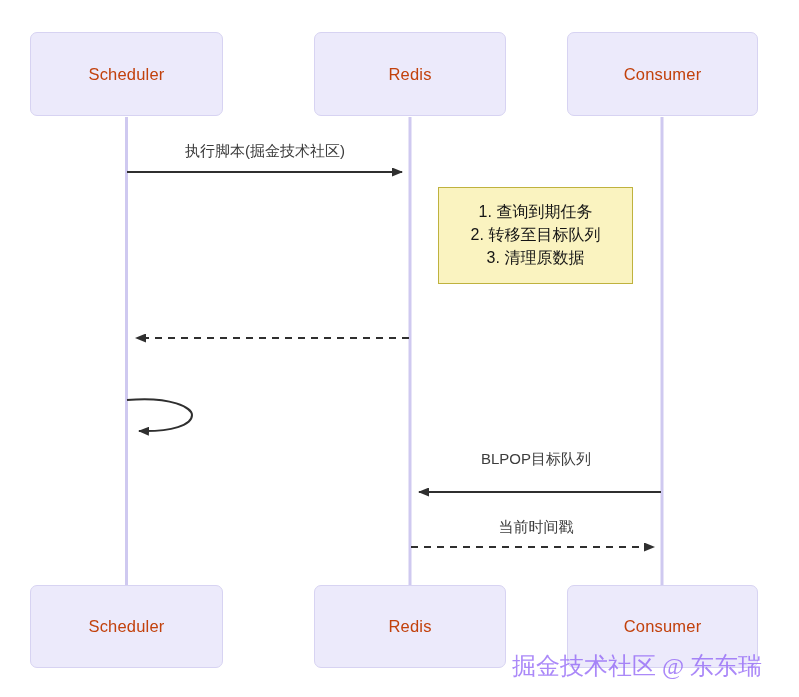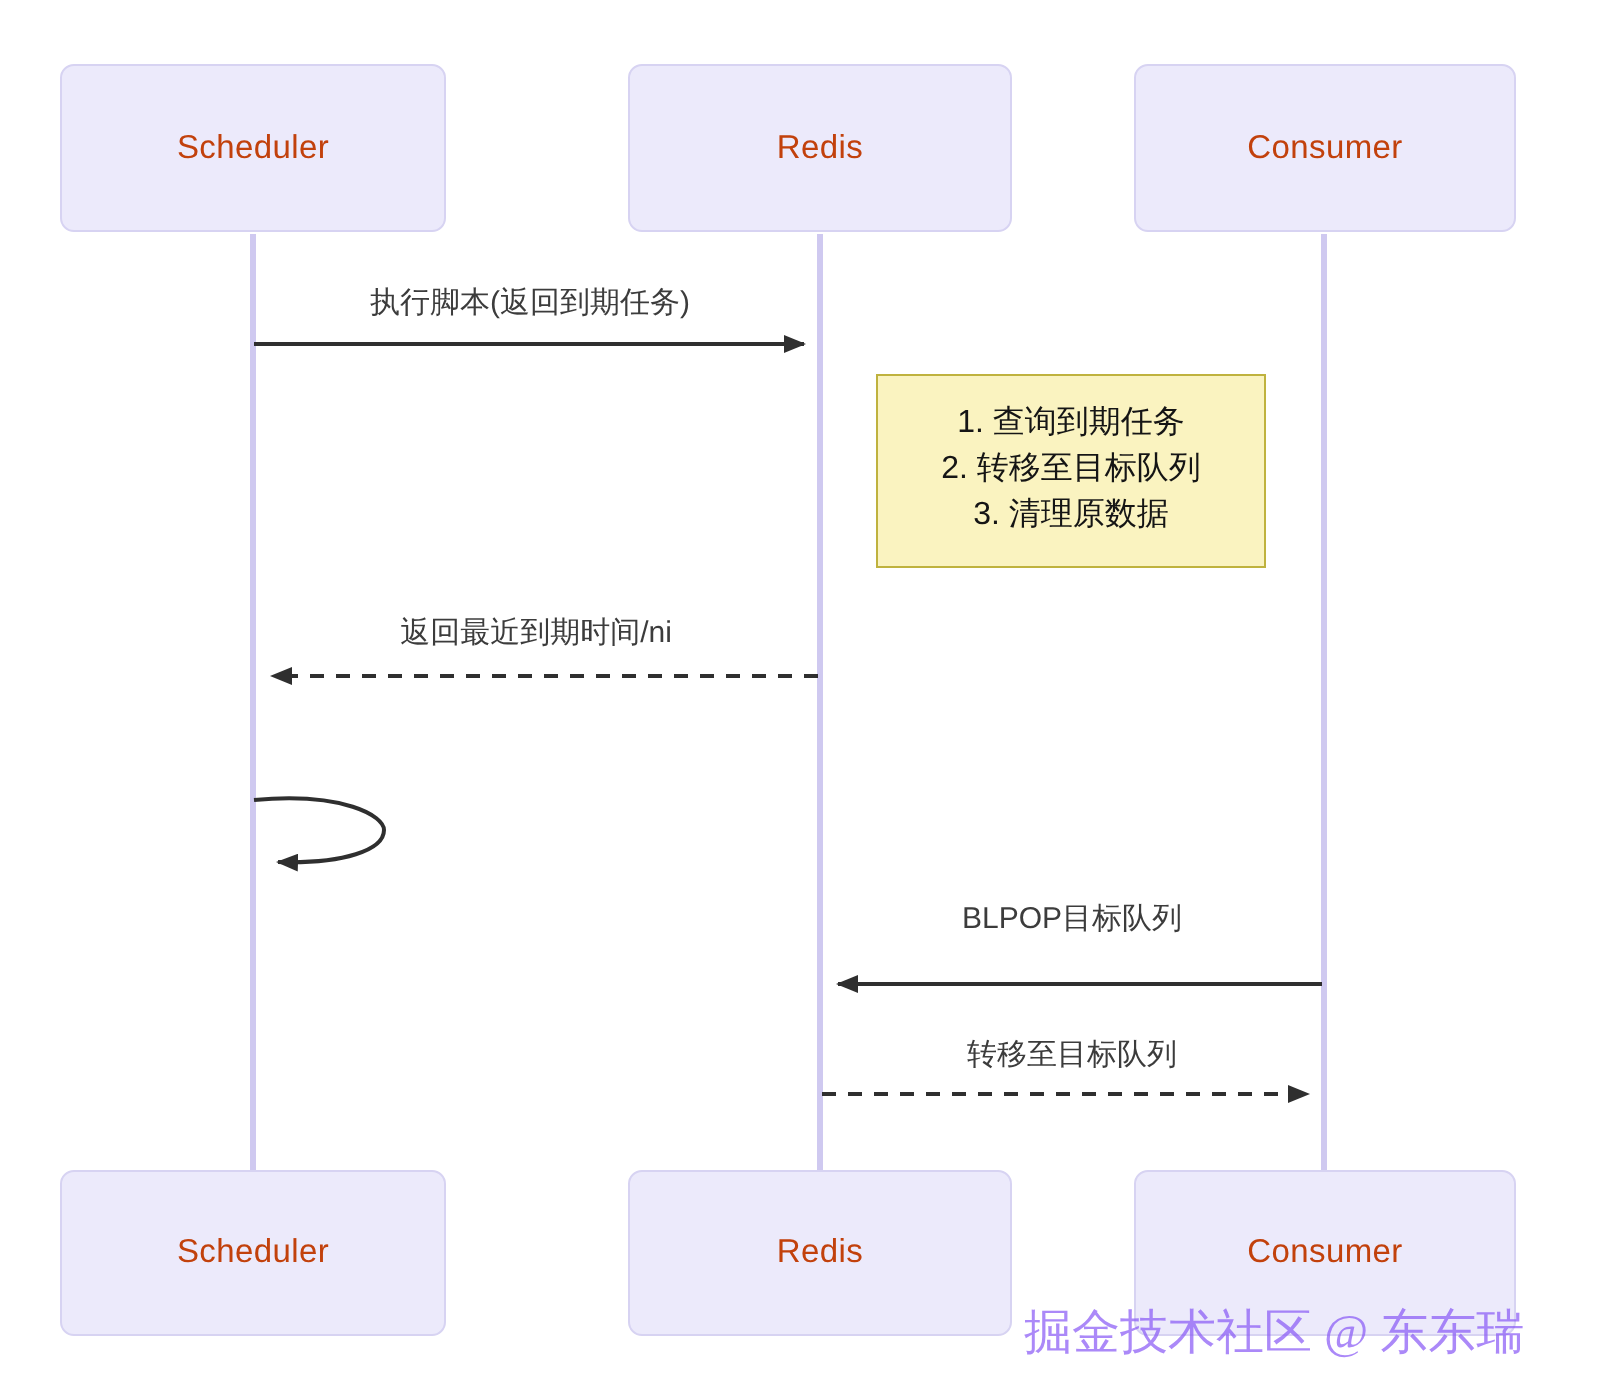--- a/index.html
+++ b/index.html
@@ -111,34 +111,31 @@
 
   <div class="participant-box" style="left:314px; top:32px; width:192px; height:84px;">
     <span class="participant-label">Redis</span>
   </div>
 
   <div class="participant-box" style="left:567px; top:32px; width:191px; height:84px;">
     <span class="participant-label">Consumer</span>
   </div>
 
   <div class="msg-label" style="left:127px; top:142px; width:276px;">
-    <span>执行脚本(返回到期任务)</span>
+    <span>执行脚本(掘金技术社区)</span>
   </div>
 
-  <div class="msg-label" style="left:130px; top:307px; width:276px;">
-    <span>返回最近到期时间/ni</span>
-  </div>
 
 
   <div class="msg-label" style="left:413px; top:450px; width:246px;">
     <span>BLPOP目标队列</span>
   </div>
 
   <div class="msg-label" style="left:413px; top:518px; width:246px;">
-    <span>转移至目标队列</span>
+    <span>当前时间戳</span>
   </div>
 
   <div class="note-box" style="left:438px; top:187px; width:195px; height:97px;">
     <div class="note-line">1. 查询到期任务</div>
     <div class="note-line">2. 转移至目标队列</div>
     <div class="note-line">3. 清理原数据</div>
   </div>
 
   <div class="participant-box" style="left:30px; top:585px; width:193px; height:83px;">
     <span class="participant-label">Scheduler</span>

